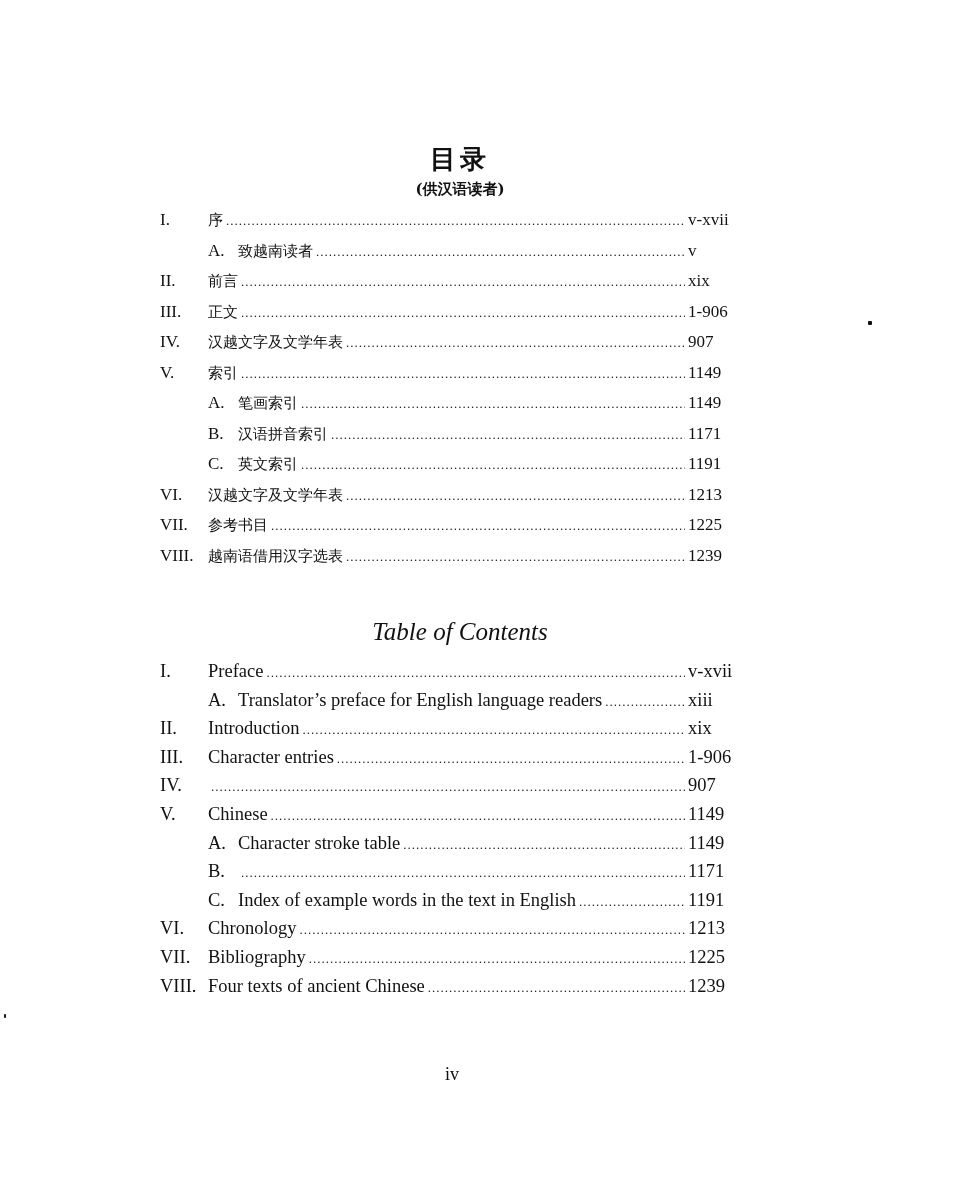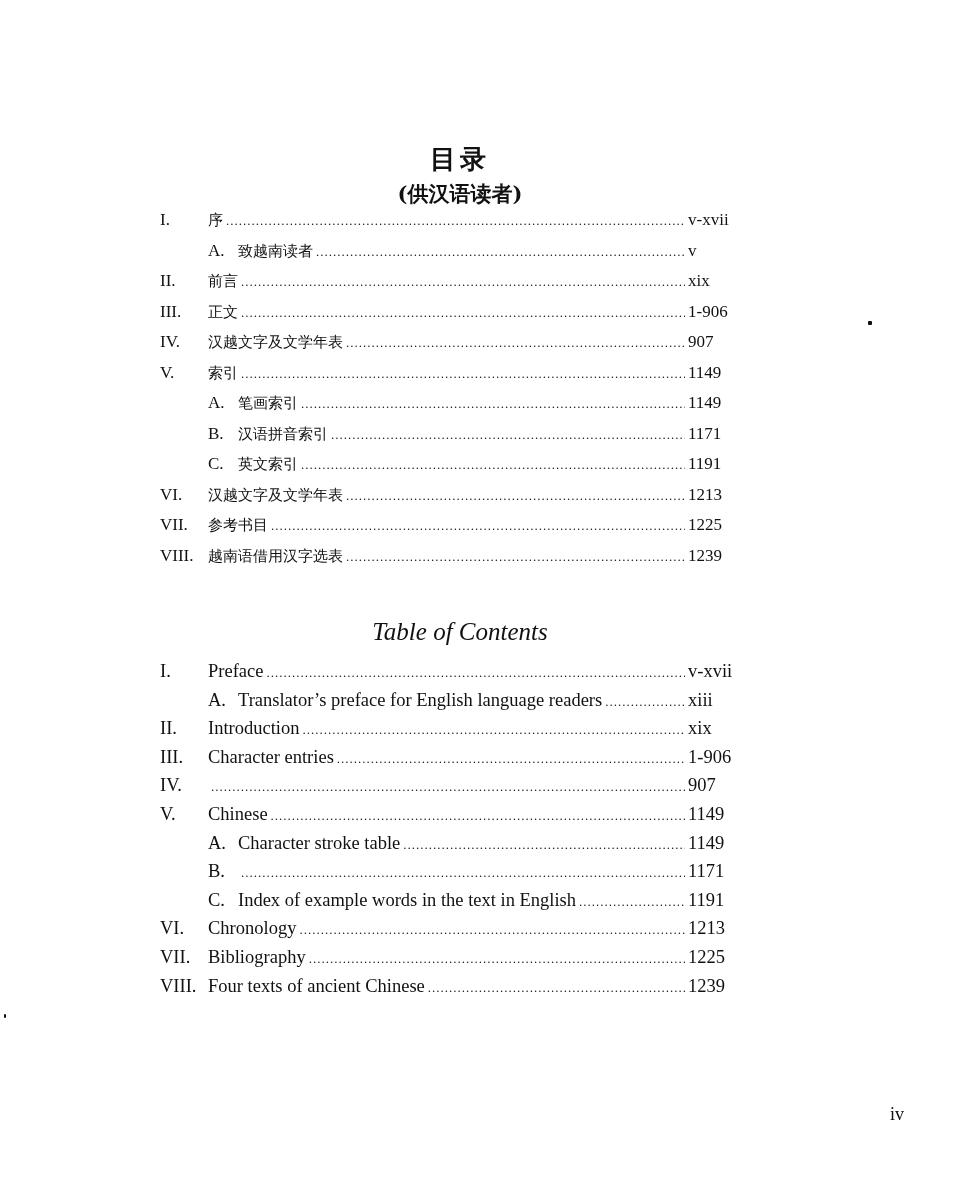--- a/index.html
+++ b/index.html
@@ -7,21 +7,21 @@
       width: 960px; height: 1185px; background: #ffffff; position: relative;
       font-family: "Liberation Serif", "DejaVu Serif", serif; color: #111;
       overflow: hidden;
     }
     .title-cn {
       position: absolute; top: 142px; left: 0; width: 920px; text-align: center;
       font-family: Liberation Mono, monospace; font-size: 26px; font-weight: bold; letter-spacing: 4px;
     }
     .subtitle-cn {
       position: absolute; top: 180px; left: 0; width: 920px; text-align: center;
-      font-family: "DejaVu Serif", serif; font-size: 21px; font-weight: bold;
+      font-family: "DejaVu Serif", serif; font-size: 15px; font-weight: bold;
     }
     .toc { position: absolute; left: 160px; width: 580px; }
     .toc-cn { top: 205px; }
     .toc-en { top: 657px; }
     .row {
       display: flex; align-items: baseline; white-space: nowrap; overflow: hidden;
     }
     .toc-cn .row { height: 30.5px; line-height: 30.5px; font-size: 17px; }
     .toc-en .row { height: 28.6px; line-height: 28.6px; font-size: 18.5px; }
     .num { width: 48px; flex: none; }
@@ -34,21 +34,21 @@
       letter-spacing: 1px; font-size: 13px;
     }
     .dots::after { content: "........................................................................................................................................................................................................................................"; }
     .page { flex: none; text-align: left; min-width: 52px; }
     .title-en {
       position: absolute; top: 618px; left: 0; width: 920px; text-align: center;
       font-family: "Liberation Serif", serif; font-style: italic; font-size: 25px;
     }
     .italic { font-style: italic; }
     .folio {
-      position: absolute; top: 1104px; left: 0; width: 904px; text-align: right; font-size: 18px;
+      position: absolute; top: 1064px; left: 0; width: 904px; text-align: center; font-size: 18px;
     }
     .speck { position: absolute; width: 4px; height: 4px; background: #111; border-radius: 1px; }
   </style>
 </head>
 <body>
 
 <div class="title-cn">目录</div>
 <div class="subtitle-cn">(供汉语读者)</div>
 
 <div class="toc toc-cn">

